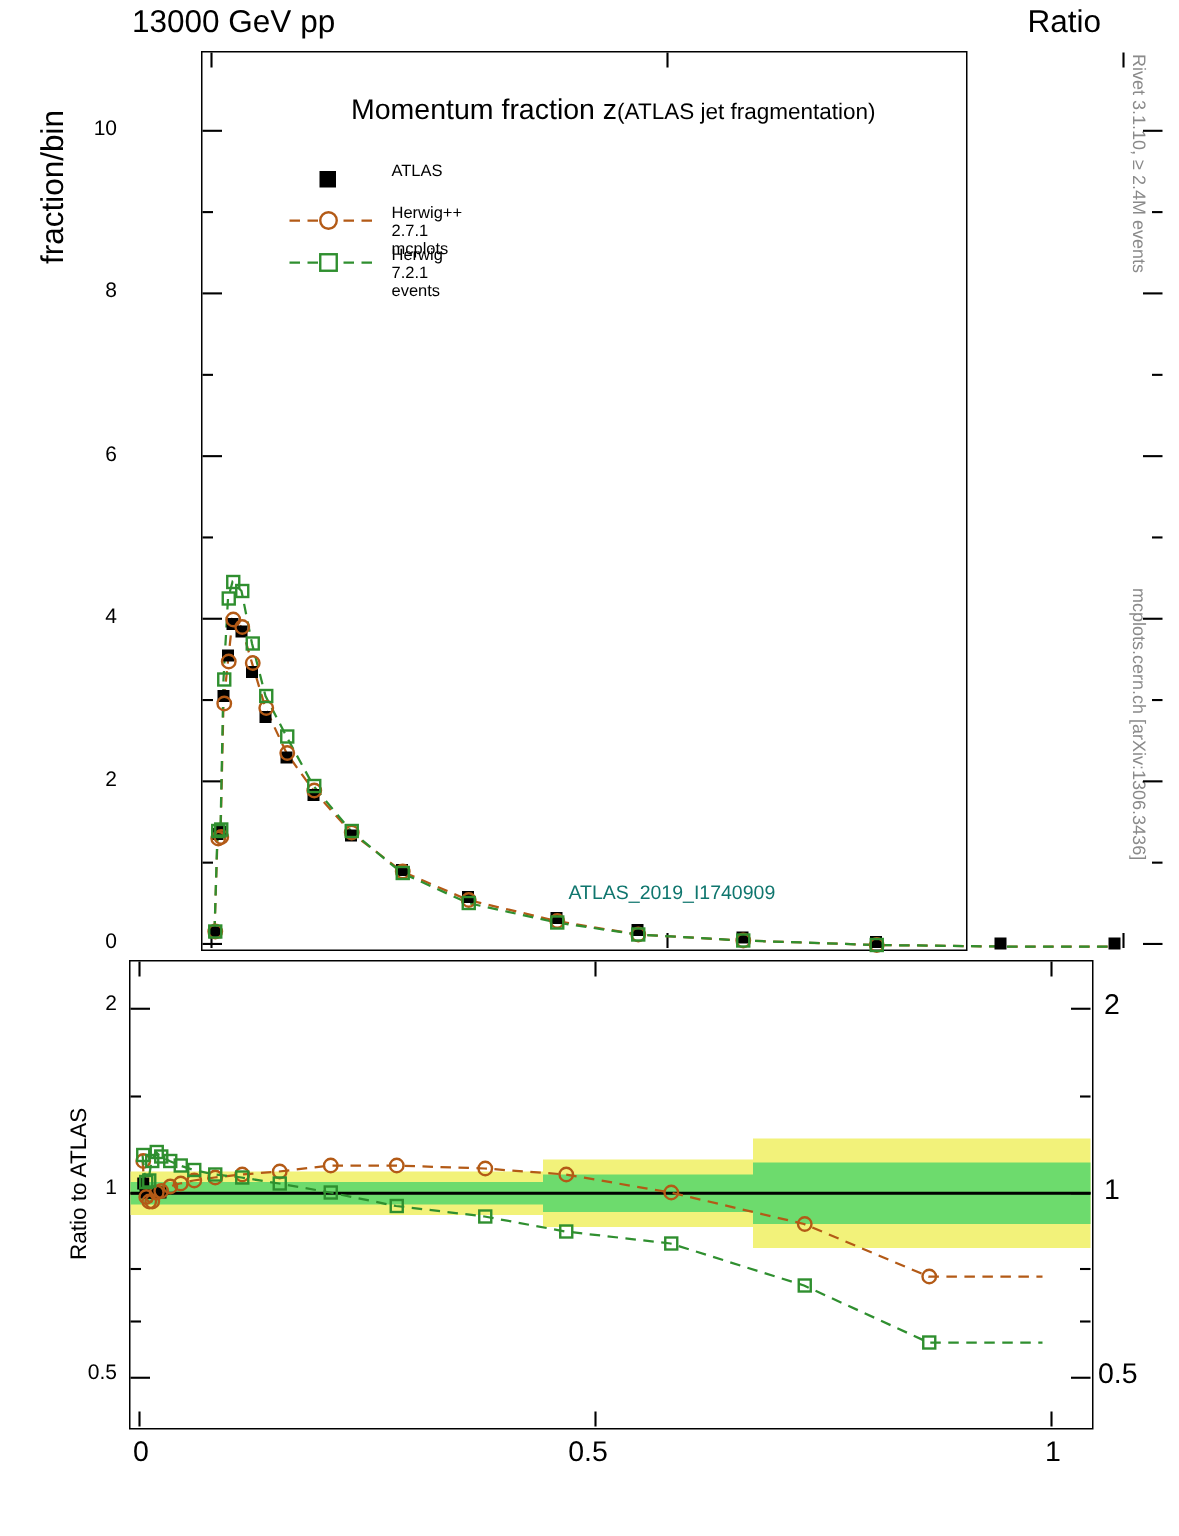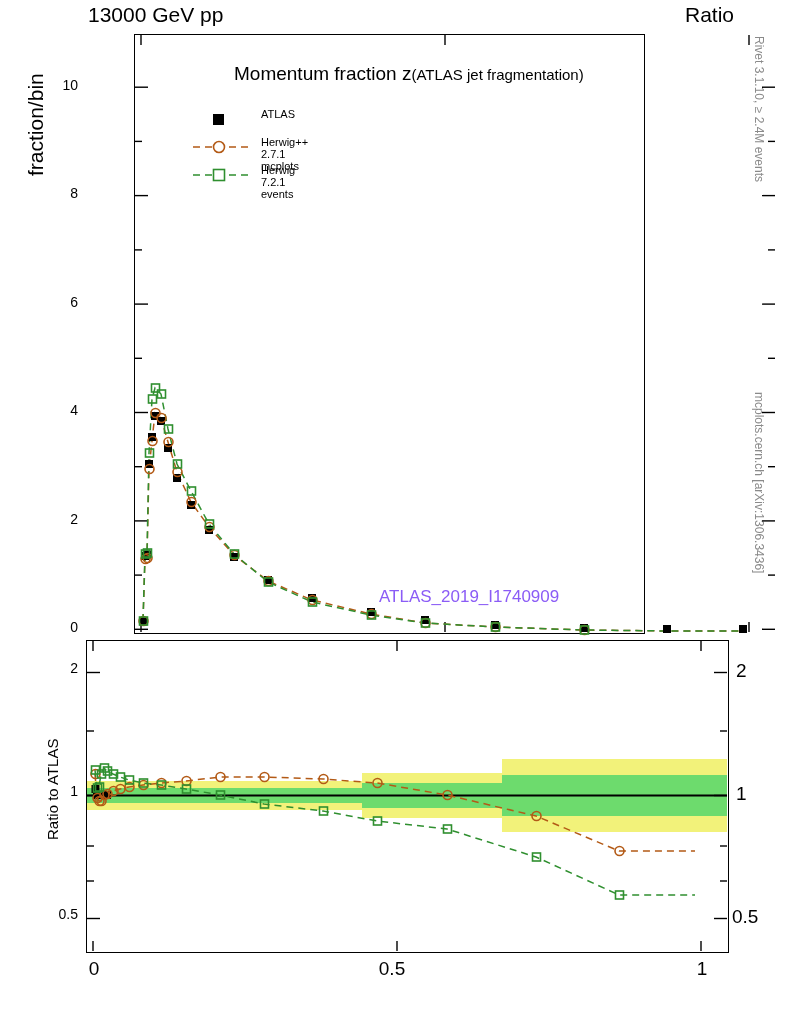--- a/index.html
+++ b/index.html
@@ -26,21 +26,21 @@
 
   
   #legend{position:absolute;left:140px;top:104px;font-size:17px;}
   .leg-row{position:relative;height:28px;}
   .leg-mark{position:absolute;left:0;top:0;width:64px;height:28px;}
   .leg-text{position:absolute;left:72px;top:3px;font-size:11px;}
 
   #plot-title{position:absolute;left:185px;top:62px;font-size:19px;}
   #plot-title .small{font-size:15px;}
 
-  #watermark{position:absolute;left:330px;top:586px;font-size:17px;color:#8b5cf6;}
+  #watermark{position:absolute;left:330px;top:586px;font-size:13px;color:#0f766e;}
 
   svg{position:absolute;left:0;top:0;overflow:visible;}
 </style>
 </head>
 <body>
 
 <div id="root">
 
   <div class="txt" id="hdr-left">13000 GeV pp</div>
   <div class="txt" id="hdr-right">Ratio</div>

